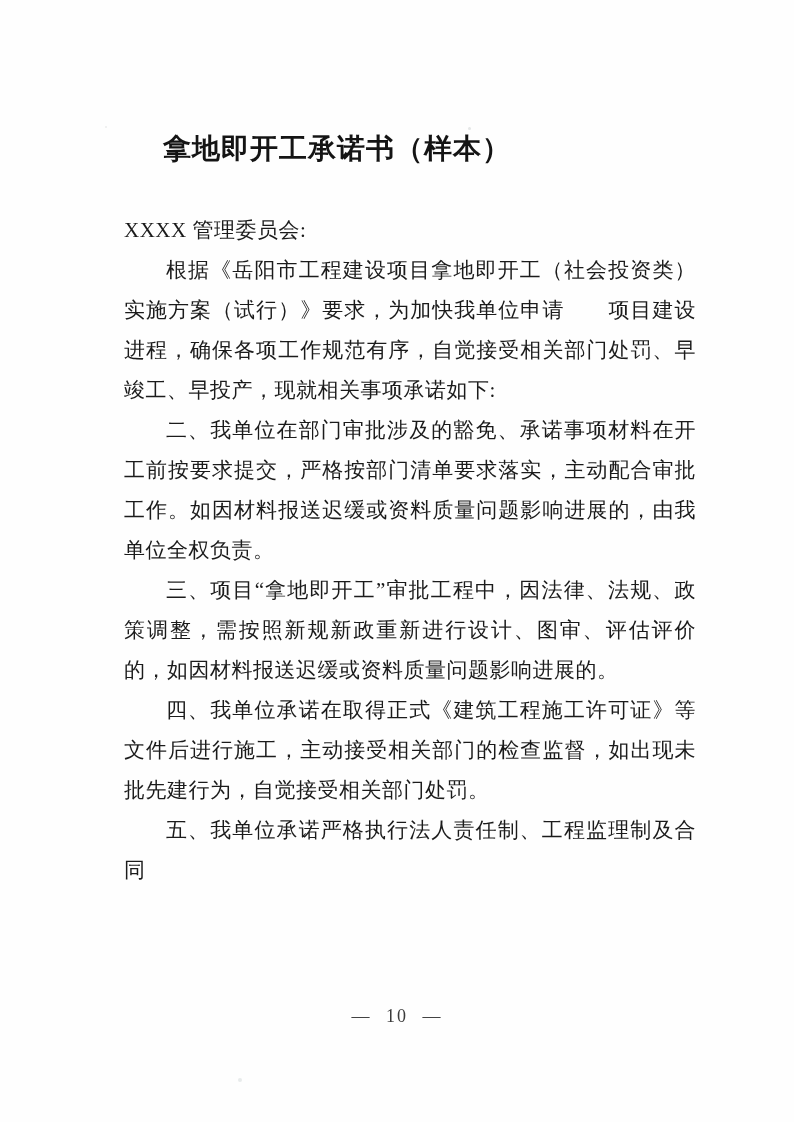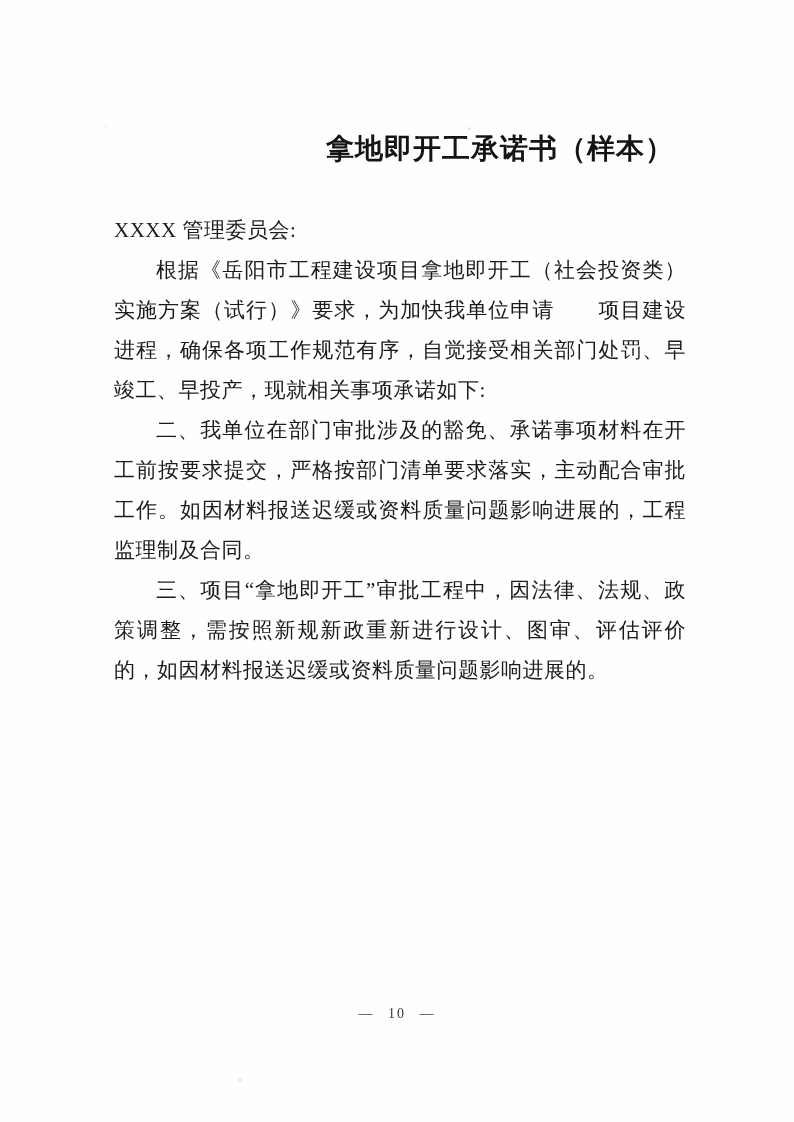--- a/index.html
+++ b/index.html
@@ -14,29 +14,29 @@
     background: #fefefe;
     overflow: hidden;
     font-family: "Liberation Serif", "DejaVu Serif", serif;
     color: #1b1b1b;
   }
   .doc-title {
     position: absolute;
     top: 130px;
     left: 0;
     width: 674px;
-    text-align: right;
+    text-align: center;
     font-size: 28px;
     font-weight: 700;
     letter-spacing: 1px;
     color: #141414;
   }
   .doc-body {
     position: absolute;
-    left: 114px;
+    left: 124px;
     top: 210px;
     width: 572px;
     font-size: 21px;
     line-height: 40px;
     letter-spacing: 0.5px;
     text-align: justify;
   }
   .doc-body p {
     margin: 0;
     padding: 0;
@@ -44,21 +44,21 @@
   }
   .doc-body p.salutation {
     text-indent: 0;
   }
   .page-number {
     position: absolute;
     top: 1006px;
     left: 0;
     width: 794px;
     text-align: center;
-    font-size: 14px;
+    font-size: 18px;
     letter-spacing: 2px;
     word-spacing: 8px;
     color: #3a3a3a;
   }
   .speck {
     position: absolute;
     border-radius: 50%;
     background: #cfd4d4;
   }
   .speck-a { left: 468px; top: 127px; width: 3px; height: 3px; opacity: 0.55; }
@@ -68,22 +68,24 @@
 </head>
 <body>
 
 <div class="page">
 
   <div class="doc-title">拿地即开工承诺书（样本）</div>
 
   <div class="doc-body">
     <p class="salutation">XXXX 管理委员会:</p>
     <p>根据《岳阳市工程建设项目拿地即开工（社会投资类）实施方案（试行）》要求，为加快我单位申请　　项目建设进程，确保各项工作规范有序，自觉接受相关部门处罚、早竣工、早投产，现就相关事项承诺如下:</p>
-    <p>二、我单位在部门审批涉及的豁免、承诺事项材料在开工前按要求提交，严格按部门清单要求落实，主动配合审批工作。如因材料报送迟缓或资料质量问题影响进展的，工程监理制及合同。</p>
+    <p>二、我单位在部门审批涉及的豁免、承诺事项材料在开工前按要求提交，严格按部门清单要求落实，主动配合审批工作。如因材料报送迟缓或资料质量问题影响进展的，由我单位全权负责。</p>
     <p>三、项目“拿地即开工”审批工程中，因法律、法规、政策调整，需按照新规新政重新进行设计、图审、评估评价的，如因材料报送迟缓或资料质量问题影响进展的。</p>
+    <p>四、我单位承诺在取得正式《建筑工程施工许可证》等文件后进行施工，主动接受相关部门的检查监督，如出现未批先建行为，自觉接受相关部门处罚。</p>
+    <p>五、我单位承诺严格执行法人责任制、工程监理制及合同</p>
   </div>
 
   <div class="page-number">— 10 —</div>
 
   <div class="speck speck-a"></div>
   <div class="speck speck-b"></div>
   <div class="speck speck-c"></div>
 
 </div>
 

